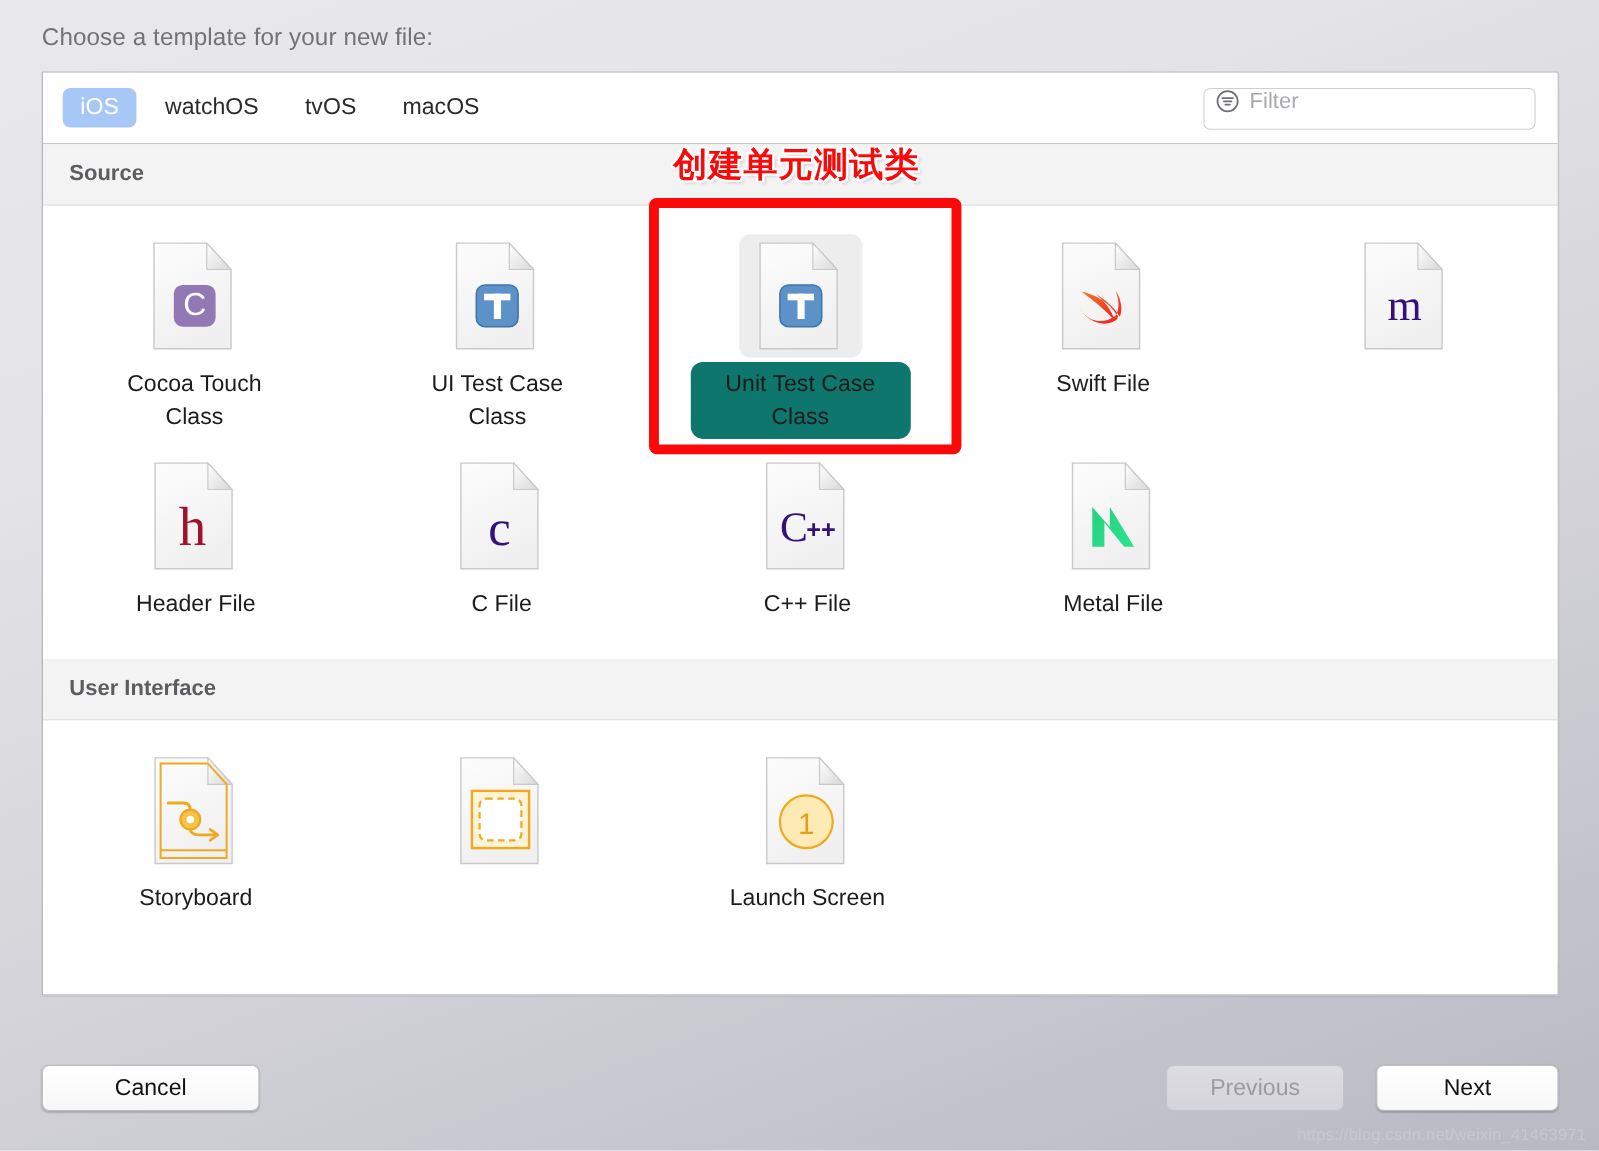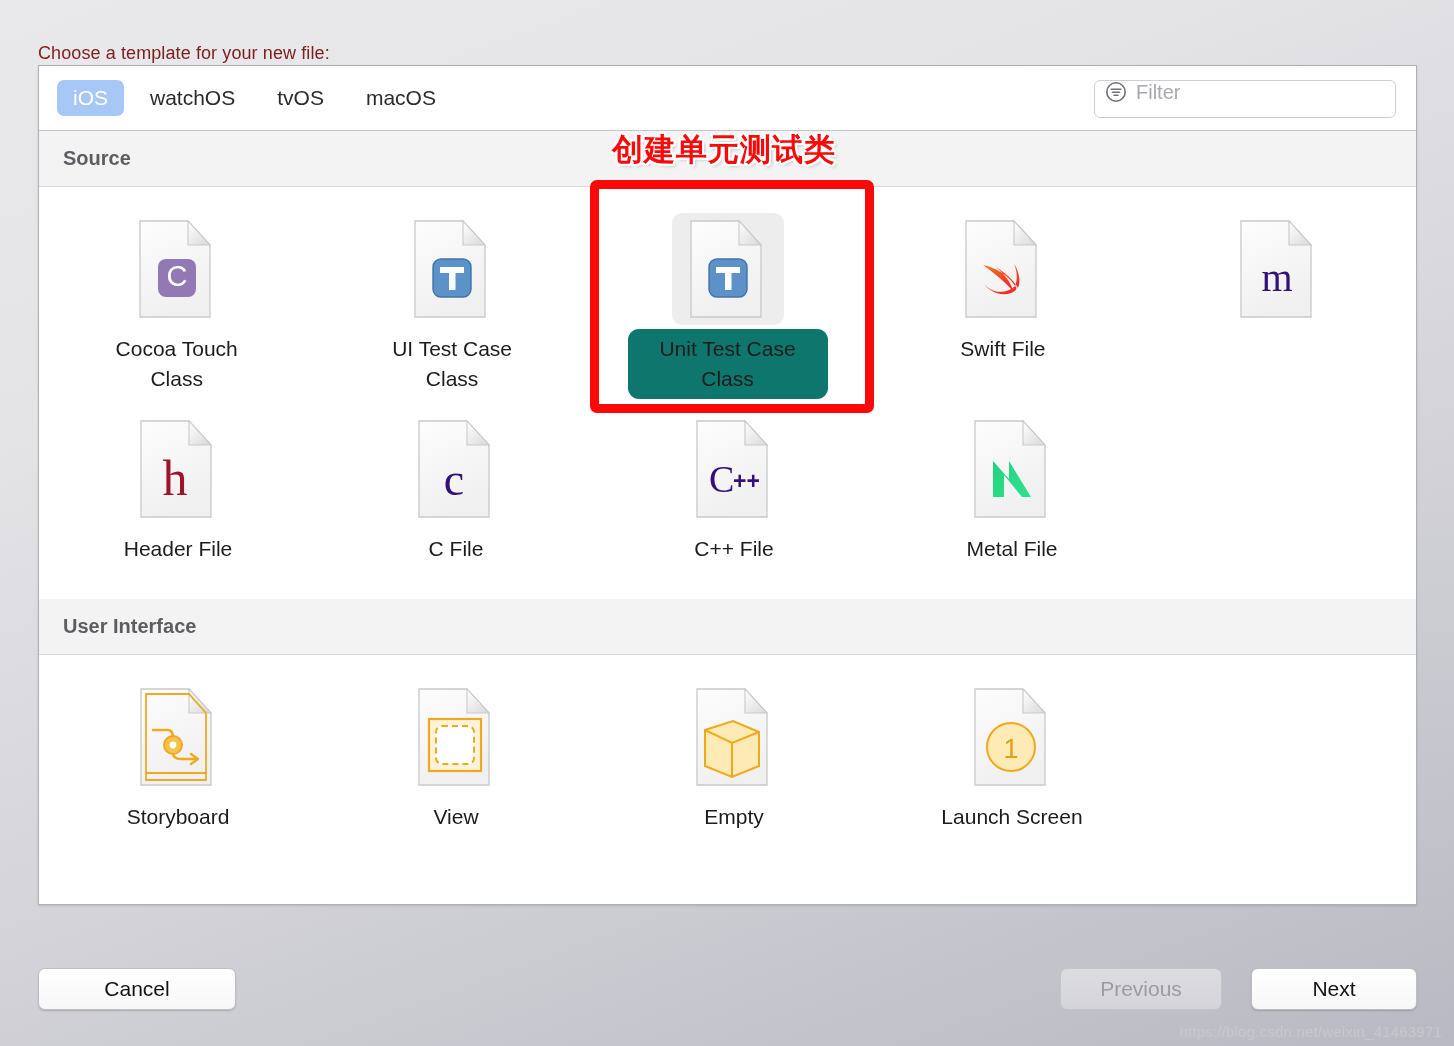--- a/index.html
+++ b/index.html
@@ -11,24 +11,23 @@
   }
   body {
     background: linear-gradient(160deg, #e9e9eb 0%, #e4e4e7 28%, #d2d2d8 62%, #b9b9c3 100%);
     position: relative;
   }
 
   
   #dialog-title {
     position: absolute;
     left: 38px; top: 21px;
-    font-size: 18px;
-    color: #7f1d1d;
+    font-size: 22px;
+    color: #737373;
     letter-spacing: 0.1px;
-    margin-top: 22px;
   }
 
   
   #template-panel {
     position: absolute;
     left: 38px; top: 65px;
     width: 1379px; height: 840px;
     background: #ffffff;
     border: 1px solid #b0b0b4;
     box-shadow: 0 1px 2px rgba(0,0,0,0.12);
@@ -384,35 +383,22 @@
 
       <div class="template-cell">
         <div class="tmpl-icon-wrap">
           <svg width="78" height="100" viewBox="0 0 78 100">
             <path d="M2,2 H50 L72,26 V98 H2 Z" fill="url(#pg)" stroke="#c9c9c9" stroke-width="1.3"></path>
             <path d="M50,2 L72,26 H50 Z" fill="url(#fold)" stroke="#c9c9c9" stroke-width="1.1"></path>
             <rect x="12" y="32" width="52" height="52" fill="#fdf3d8" stroke="#f0a91e" stroke-width="2.2"></rect>
             <rect x="19" y="39" width="38" height="38" rx="6" fill="#ffffff" stroke="#f0a91e" stroke-width="2" stroke-dasharray="6 4"></rect>
           </svg>
         </div>
-        <div class="tmpl-label">View</div>
-      </div>
-
-      <div class="template-cell">
-        <div class="tmpl-icon-wrap">
-          <svg width="78" height="100" viewBox="0 0 78 100">
-            <path d="M2,2 H50 L72,26 V98 H2 Z" fill="url(#pg)" stroke="#c9c9c9" stroke-width="1.3"></path>
-            <path d="M50,2 L72,26 H50 Z" fill="url(#fold)" stroke="#c9c9c9" stroke-width="1.1"></path>
-            <path d="M10,43 L38,34 L64,45 L64,79 L37,90 L10,79 Z" fill="#fdeab4" stroke="#f0a91e" stroke-width="2"></path>
-            <path d="M10,43 L37,56 L64,45" fill="none" stroke="#f0a91e" stroke-width="2"></path>
-            <line x1="37" y1="56" x2="37" y2="90" stroke="#f0a91e" stroke-width="2"></line>
-          </svg>
-        </div>
-        <div class="tmpl-label">Empty</div>
-      </div>
+      </div>
+
 
       <div class="template-cell">
         <div class="tmpl-icon-wrap">
           <svg width="78" height="100" viewBox="0 0 78 100">
             <path d="M2,2 H50 L72,26 V98 H2 Z" fill="url(#pg)" stroke="#c9c9c9" stroke-width="1.3"></path>
             <path d="M50,2 L72,26 H50 Z" fill="url(#fold)" stroke="#c9c9c9" stroke-width="1.1"></path>
             <circle cx="38" cy="60" r="24" fill="#fdeab4" stroke="#f0a91e" stroke-width="2"></circle>
             <text x="38" y="71" font-family="'Liberation Sans',sans-serif" font-size="27" fill="#e0a01c" text-anchor="middle">1</text>
           </svg>
         </div>

